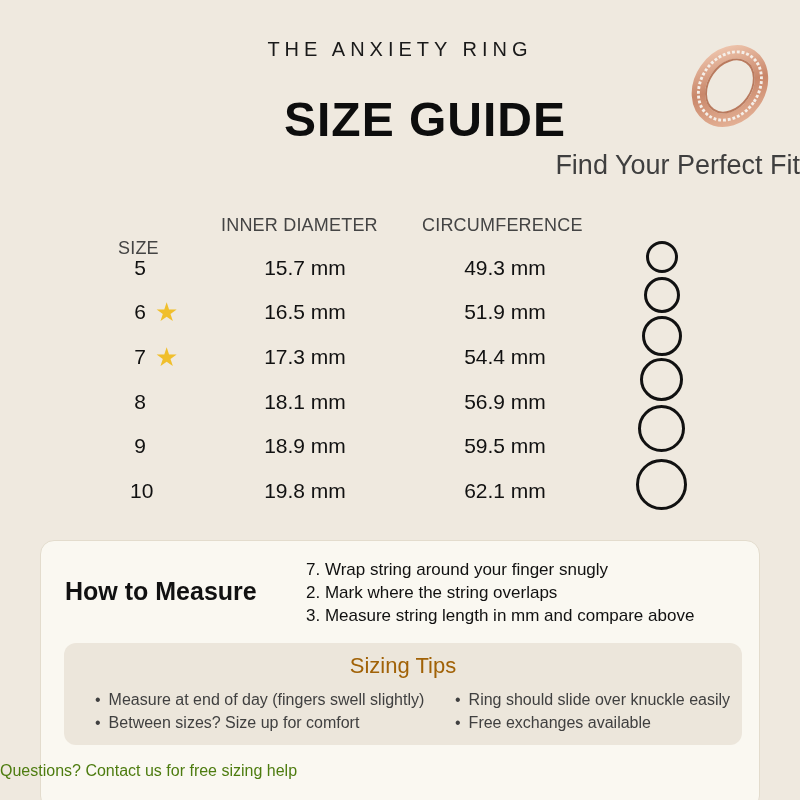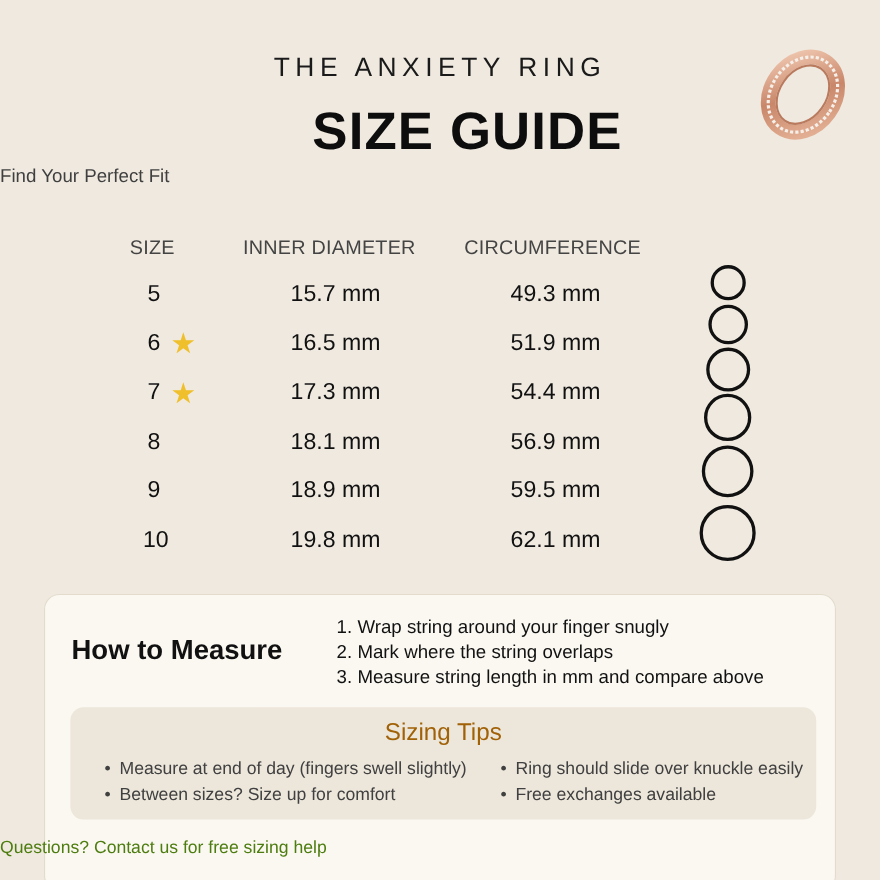--- a/index.html
+++ b/index.html
@@ -3,34 +3,34 @@
 <meta charset="utf-8">
 <style>
   html, body { margin:0; padding:0; }
   body {
     width:800px; height:800px; overflow:hidden; position:relative;
     background:#efe9df;
     font-family:"Liberation Sans", sans-serif; color:#111;
   }
   .brand {
     position:absolute; top:38px; left:0; width:800px; text-align:center;
-    font-size:24px; letter-spacing:5px; color:#1a1a1a; font-weight:400;margin-top:10px;
+    font-size:20px; letter-spacing:5px; color:#1a1a1a; font-weight:400;
   }
   .title {
     position:absolute; top:92px; left:0; width:800px; text-align:center;
     font-size:48px; font-weight:700; letter-spacing:1px; color:#0d0d0d;margin-left:25px;
   }
   .subtitle {
-    position:absolute; top:150px; left:0; width:800px; text-align:left;
-    font-size:17px; color:#3f3f3f;
+    position:absolute; top:150px; left:0; width:800px; text-align:right;
+    font-size:27px; color:#3f3f3f;
   }
   .ring-img { position:absolute; left:680px; top:38px; width:96px; height:96px; }
 
   .th { position:absolute; top:215px; font-size:18px; color:#444; letter-spacing:0.2px; }
-  .th.size { left:118px; }
+  .th.size { left:118px;margin-top:23px; }
   .th.diam { left:221px; }
   .th.circ { left:422px; }
 
   .row { position:absolute; left:0; width:800px; height:40px; font-size:21px; color:#111; }
   .row .size { position:absolute; left:130px; width:20px; text-align:center; top:0; }
   .row .star { position:absolute; left:155px; top:-3px; color:#f0bf2c; font-size:26px; }
   .row .diam { position:absolute; left:230px; width:150px; text-align:center; top:0; }
   .row .circ { position:absolute; left:430px; width:150px; text-align:center; top:0; }
   .circle {
     position:absolute; border:3px solid #111; border-radius:50%; box-sizing:border-box;
@@ -122,21 +122,21 @@
 <div class="circle" style="left:646px;top:241px;width:32px;height:32px;"></div>
 <div class="circle" style="left:644px;top:277px;width:36px;height:36px;"></div>
 <div class="circle" style="left:642px;top:316px;width:40px;height:40px;"></div>
 <div class="circle" style="left:640px;top:358px;width:43px;height:43px;"></div>
 <div class="circle" style="left:638px;top:405px;width:47px;height:47px;"></div>
 <div class="circle" style="left:636px;top:459px;width:51px;height:51px;"></div>
 
 <div class="card"></div>
 <div class="measure-title">How to Measure</div>
 <div class="steps">
-  <div>1. Wrap string around your finger snugly</div>
+  <div>7. Wrap string around your finger snugly</div>
   <div>2. Mark where the string overlaps</div>
   <div>3. Measure string length in mm and compare above</div>
 </div>
 
 <div class="tips"></div>
 <div class="tips-title">Sizing Tips</div>
 <div class="tip" style="left:95px;top:691px">Measure at end of day (fingers swell slightly)</div>
 <div class="tip" style="left:95px;top:714px">Between sizes? Size up for comfort</div>
 <div class="tip" style="left:455px;top:691px">Ring should slide over knuckle easily</div>
 <div class="tip" style="left:455px;top:714px">Free exchanges available</div>

